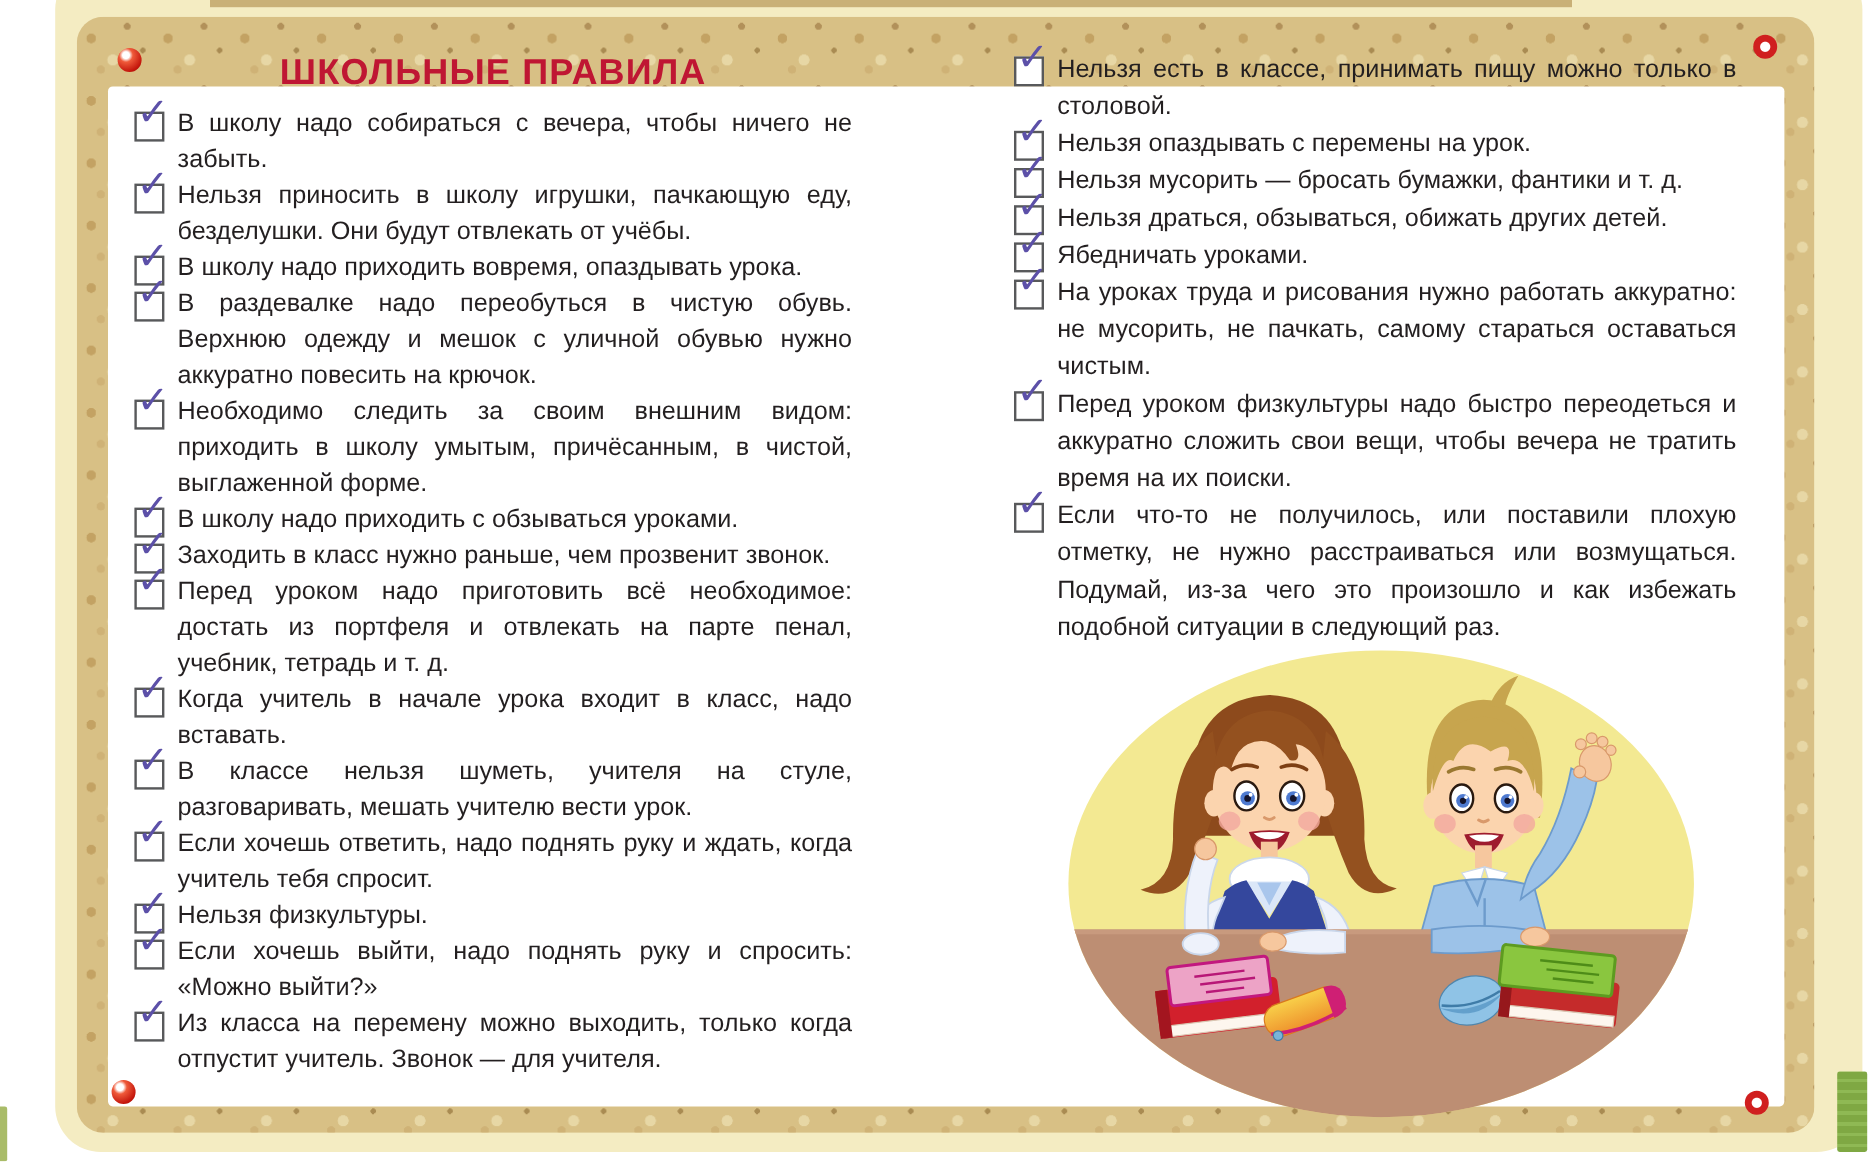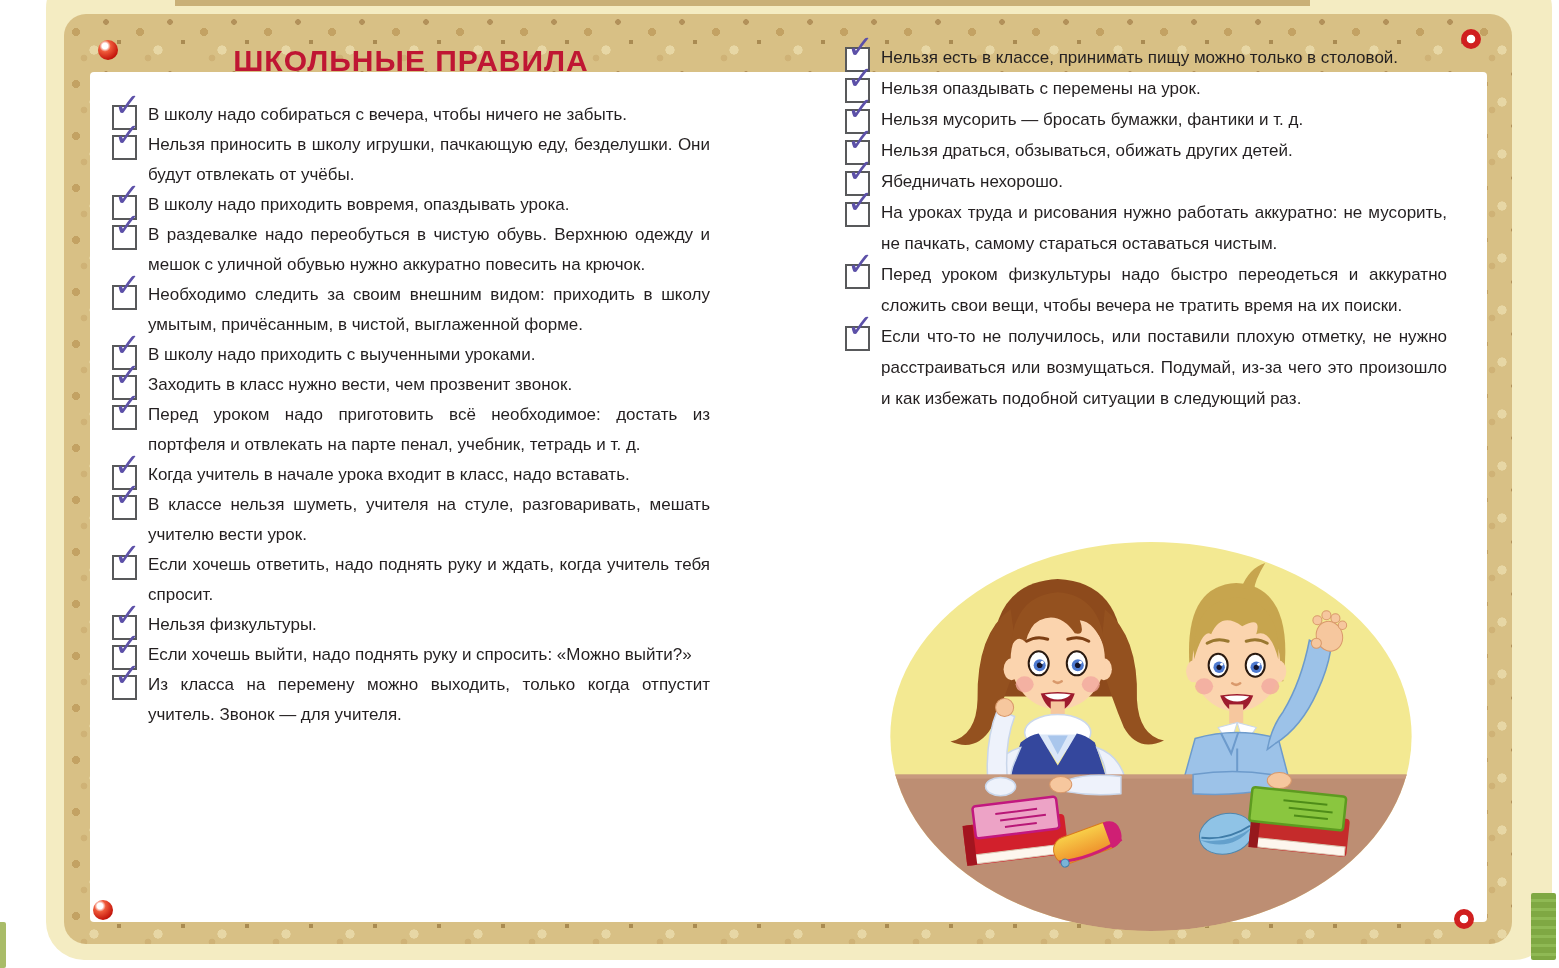--- a/index.html
+++ b/index.html
@@ -65,40 +65,40 @@
     position:absolute;left:1531px;top:893px;width:25px;height:67px;
     background:repeating-linear-gradient(180deg,#7fa843 0 6px,#8fb954 6px 9px);
     border-radius:2px;
   }
   
   .col{position:absolute;}
   .col-left{left:112px;top:44px;width:598px;}
   .col-right{left:845px;top:42px;width:602px;}
   .page-title{
     text-align:center;font-weight:bold;font-size:30px;letter-spacing:1px;
-    color:var(--title-red,#bf1633);margin:0 0 22px 0;
+    color:var(--title-red,#bf1633);margin:0 0 10px 0;
   }
   .rule-item{display:flex;align-items:flex-start;}
   .col-left .rule-item{line-height:30px;}
   .col-right .rule-item{line-height:31px;}
   .check-wrap{
     flex:0 0 36px;position:relative;height:28px;margin-top:2px;
   }
   .checkbox{
     position:absolute;left:0;top:3px;width:21px;height:21px;
     border:2px solid var(--checkbox-border,#58595b);background:#fff;
   }
   .checkmark{
     position:absolute;left:2px;top:-13px;
     font-family:"DejaVu Sans",sans-serif;
     font-size:32px;font-weight:bold;line-height:32px;
     color:var(--checkmark-purple,#5c50a8);
   }
   .rule-text{
-    flex:1;font-size:17px;text-align:justify;
+    flex:1;font-size:21px;text-align:justify;
   }
   
   .illustration{position:absolute;left:880px;top:541px;width:562px;height:396px;}
 </style>
 </head>
 <body>
 
 <div class="stage">
 
   <div class="frame-cream"></div>
@@ -150,28 +150,28 @@
           <span class="checkbox"></span>
           <span class="checkmark">✓</span>
         </span>
       <span class="rule-text">Необходимо следить за своим внешним видом: приходить в школу умытым, причёсанным, в чистой, выглаженной форме.</span>
     </div>
     <div class="rule-item">
       <span class="check-wrap">
           <span class="checkbox"></span>
           <span class="checkmark">✓</span>
         </span>
-      <span class="rule-text">В школу надо приходить с выученными уроками.</span>
-    </div>
-    <div class="rule-item">
-      <span class="check-wrap">
-          <span class="checkbox"></span>
-          <span class="checkmark">✓</span>
-        </span>
-      <span class="rule-text">Заходить в класс нужно вести, чем прозвенит звонок.</span>
+      <span class="rule-text">В школу надо приходить с обзываться уроками.</span>
+    </div>
+    <div class="rule-item">
+      <span class="check-wrap">
+          <span class="checkbox"></span>
+          <span class="checkmark">✓</span>
+        </span>
+      <span class="rule-text">Заходить в класс нужно раньше, чем прозвенит звонок.</span>
     </div>
     <div class="rule-item">
       <span class="check-wrap">
           <span class="checkbox"></span>
           <span class="checkmark">✓</span>
         </span>
       <span class="rule-text">Перед уроком надо приготовить всё необходимое: достать из портфеля и отвлекать на парте пенал, учебник, тетрадь и т. д.</span>
     </div>
     <div class="rule-item">
       <span class="check-wrap">
@@ -244,21 +244,21 @@
           <span class="checkbox"></span>
           <span class="checkmark">✓</span>
         </span>
       <span class="rule-text">Нельзя драться, обзываться, обижать других детей.</span>
     </div>
     <div class="rule-item">
       <span class="check-wrap">
           <span class="checkbox"></span>
           <span class="checkmark">✓</span>
         </span>
-      <span class="rule-text">Ябедничать нехорошо.</span>
+      <span class="rule-text">Ябедничать уроками.</span>
     </div>
     <div class="rule-item">
       <span class="check-wrap">
           <span class="checkbox"></span>
           <span class="checkmark">✓</span>
         </span>
       <span class="rule-text">На уроках труда и рисования нужно работать аккуратно: не мусорить, не пачкать, самому стараться оставаться чистым.</span>
     </div>
     <div class="rule-item">
       <span class="check-wrap">

